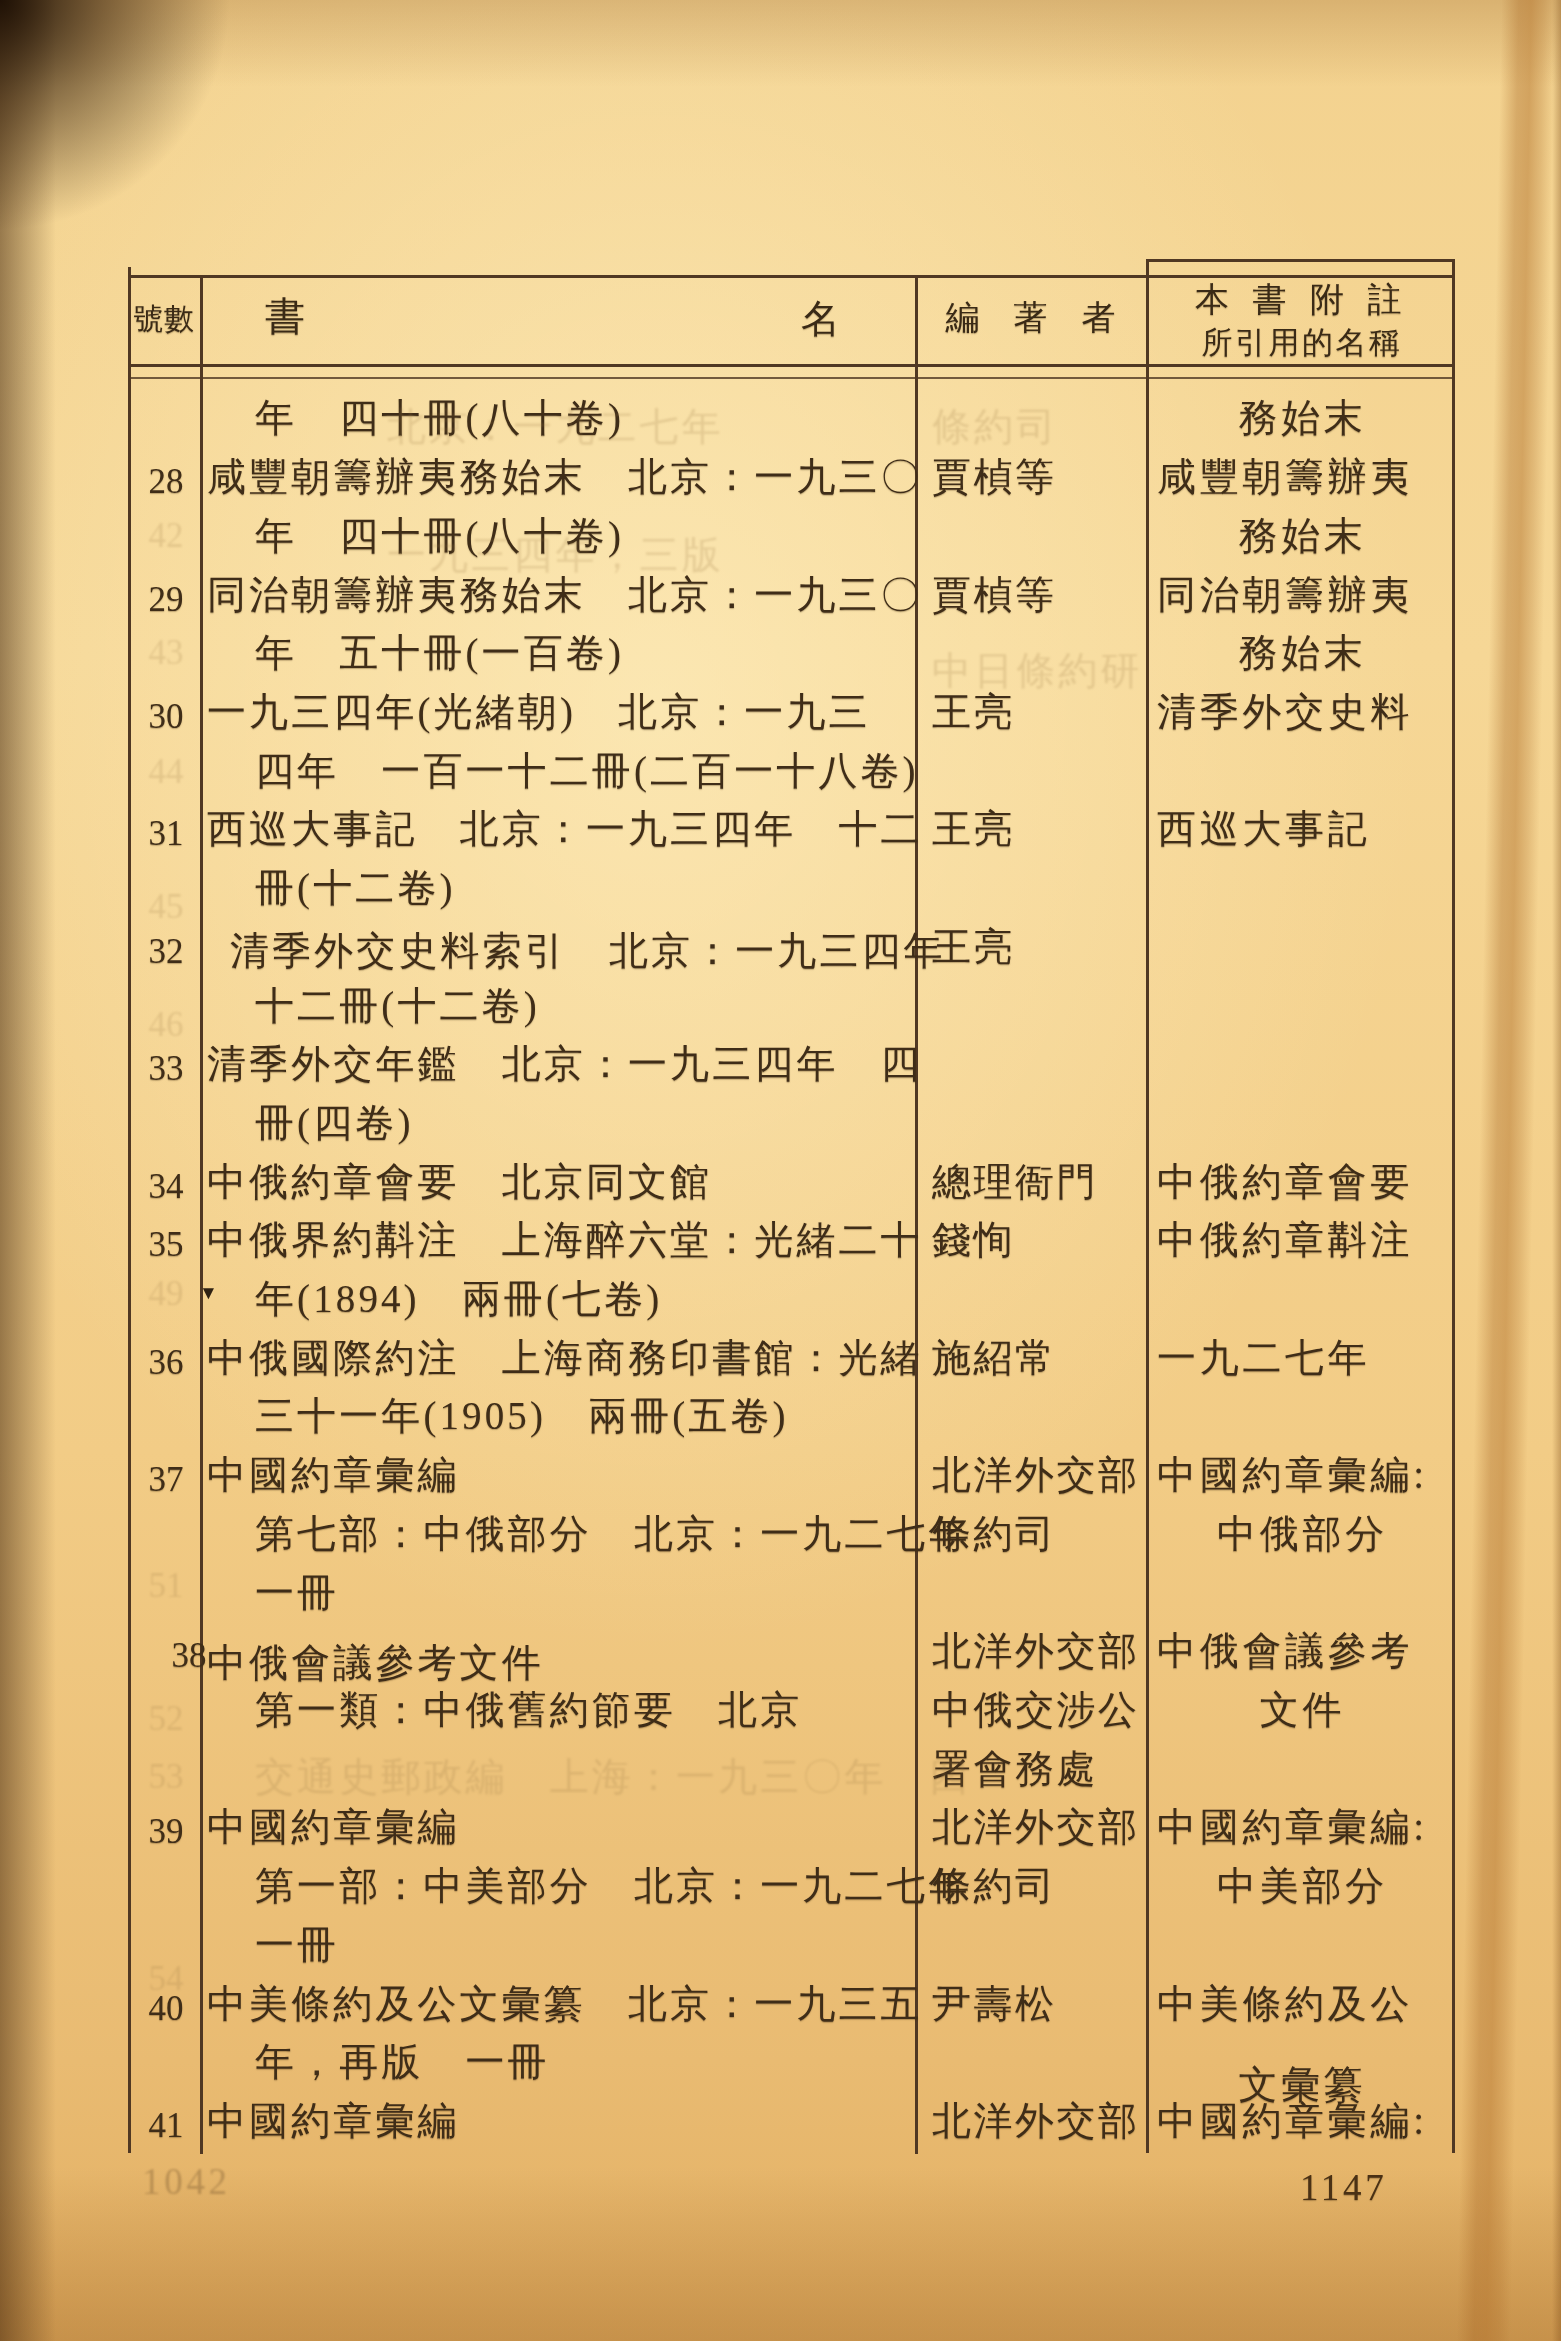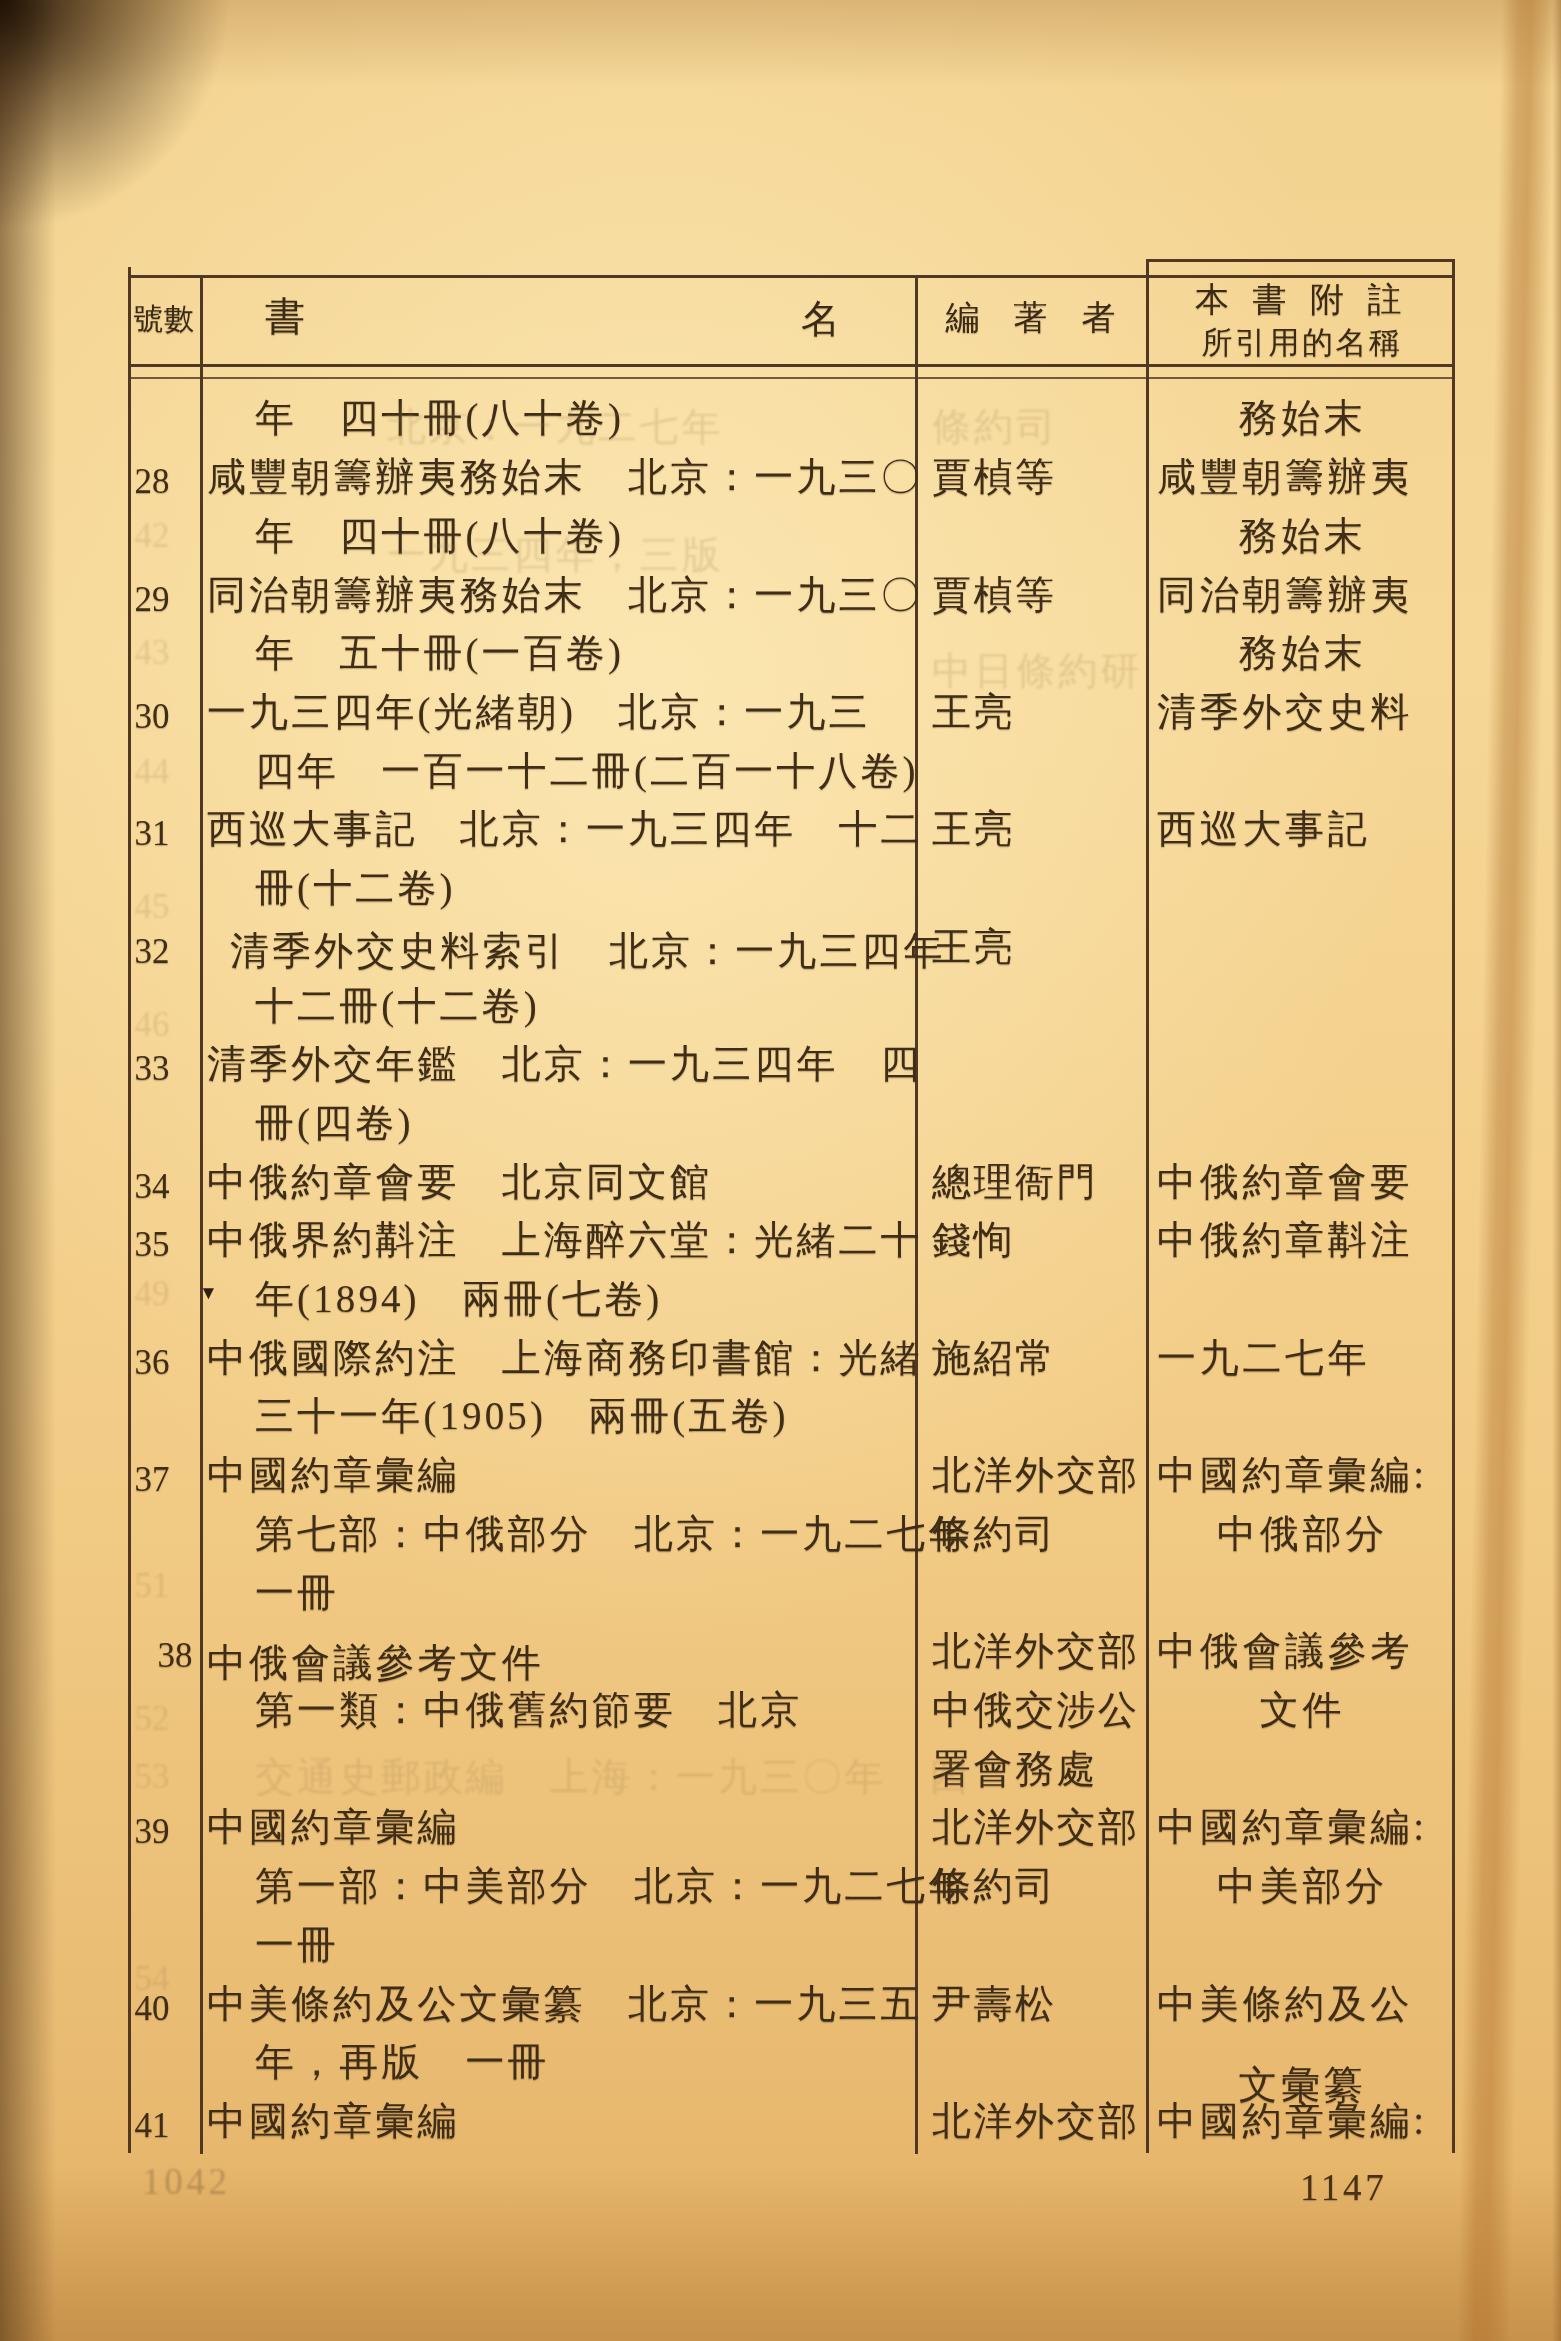--- a/index.html
+++ b/index.html
@@ -17,21 +17,21 @@
   #corner-tl{left:0;top:0;width:262px;height:262px;background:radial-gradient(circle at 0 0,rgba(26,13,3,.95) 0%,rgba(46,25,7,.55) 28%,rgba(46,25,7,0) 62%);}
   #edge-band{left:1479px;top:-12.5px;width:54px;height:2373px;transform:rotate(1.1deg);
     background:linear-gradient(90deg,rgba(160,98,34,0),rgba(168,104,38,.38) 32%,rgba(178,115,46,.5) 55%,rgba(168,104,38,.24) 78%,rgba(160,98,34,0));}
   #edge-right{right:0;top:0;width:8.7px;height:100%;background:linear-gradient(270deg,rgba(120,70,20,.35),rgba(120,70,20,0));}
 
   .rule{position:absolute;background:#503823;}
   .rule.soft{opacity:.8;}
 
   .cell{position:absolute;color:#3f2d18;white-space:nowrap;line-height:50px;
         text-shadow:0 0.6px 1.2px rgba(70,45,15,.35);}
-  .num{left:112px;width:80px;text-align:center;font-size:35px;}
+  .num{left:132px;width:68px;text-align:center;font-size:35px;}
   .book{left:207px;font-size:39px;letter-spacing:3.1px;}
   .book.indent{left:255px;}
   .author{left:932px;font-size:39px;letter-spacing:2.5px;}
   .name{left:1157px;width:291px;font-size:39px;letter-spacing:3.7px;}
   .name.center{text-align:center;}
   .ghost{color:#9c7a45;opacity:.22;filter:blur(1.2px);text-shadow:none;}
 
   .hdr{position:absolute;color:#3a2a16;text-shadow:0 0.6px 1.2px rgba(70,45,15,.35);white-space:nowrap;}
   #hdr-col1{left:128px;top:299px;width:72px;text-align:center;font-size:30px;letter-spacing:0.6px;}
   #hdr-book{left:265px;top:289px;font-size:40px;}

